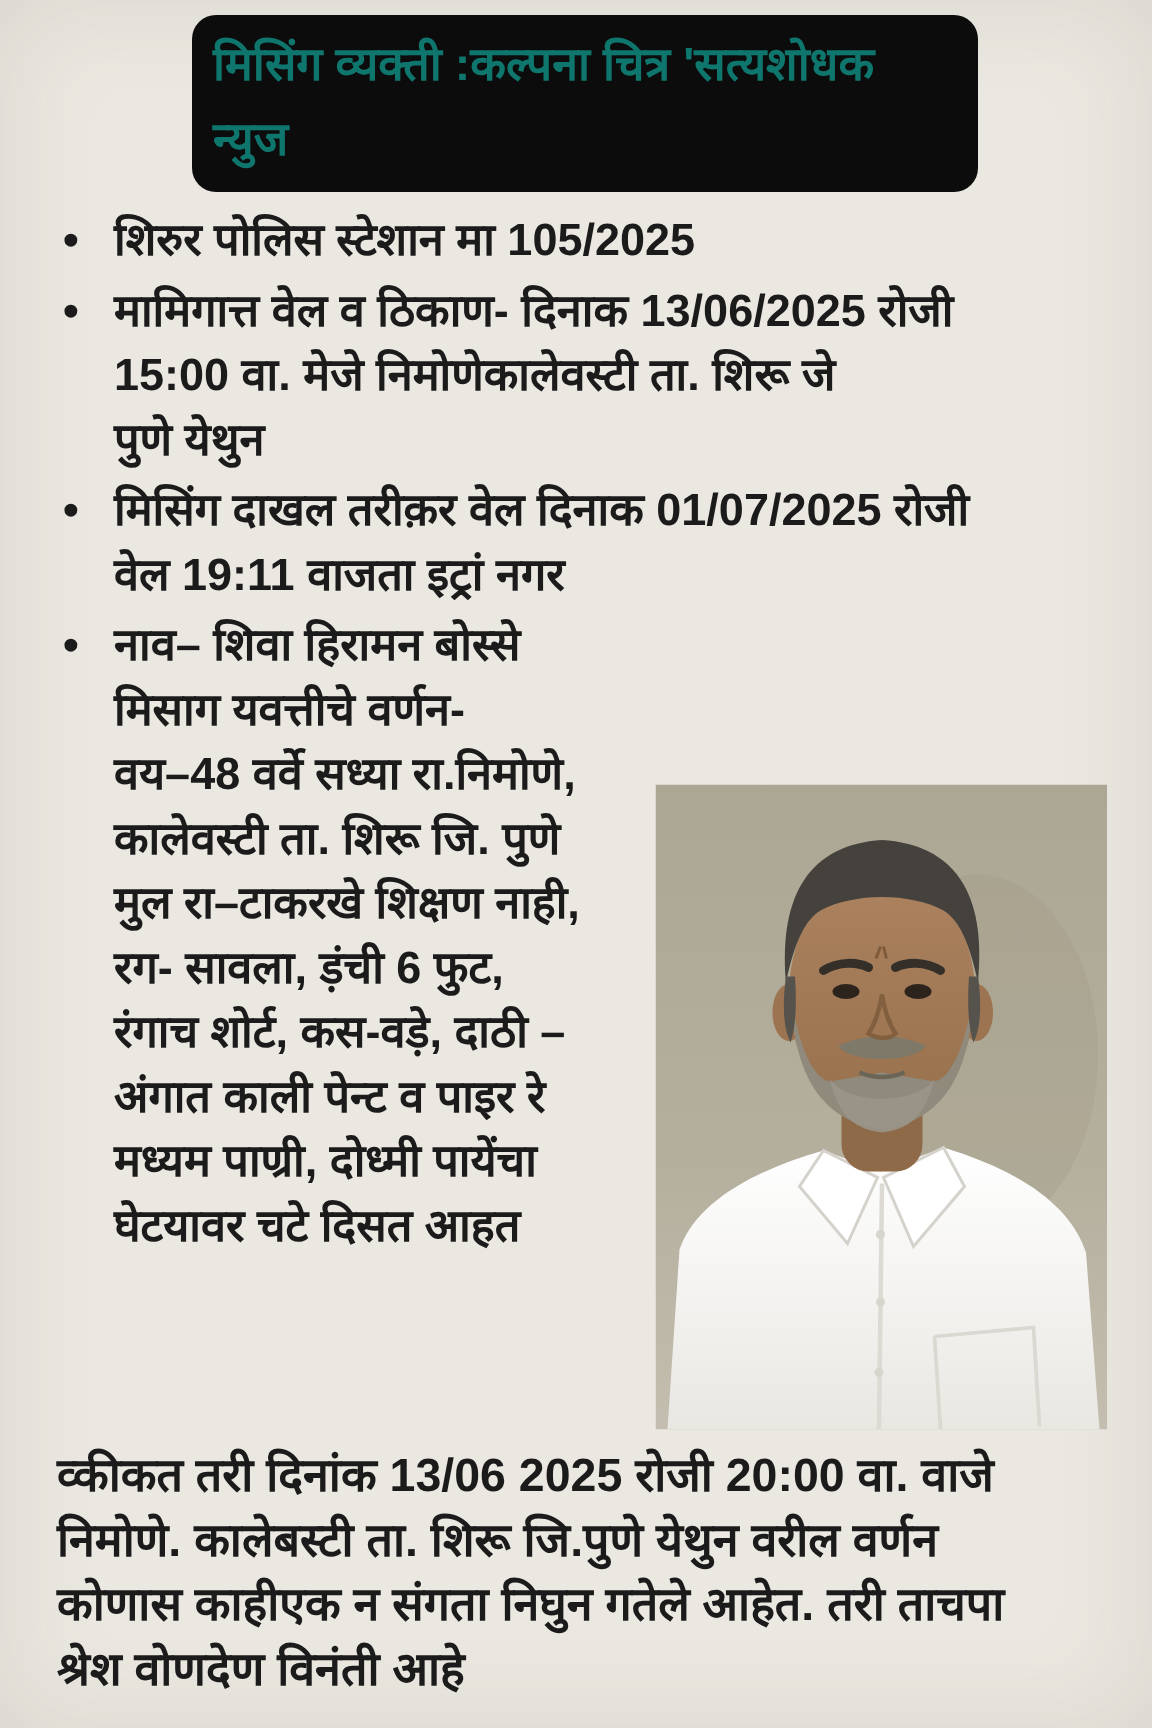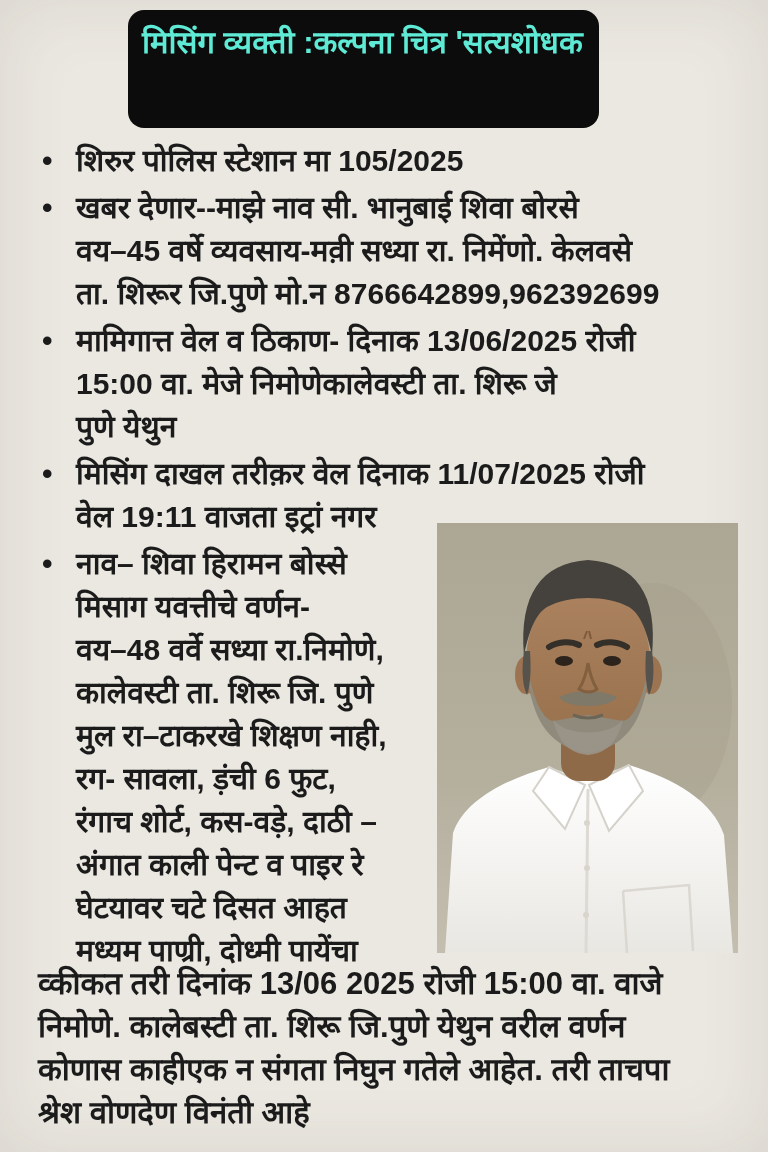--- a/index.html
+++ b/index.html
@@ -4,23 +4,23 @@
 <style>
   html,body{margin:0;padding:0;background:#e9e6df;}
   .page{
     position:relative;width:768px;height:1152px;overflow:hidden;
     background:#ebe8e1;
     box-shadow:inset 0 0 70px rgba(90,85,70,.12);
     font-family:"Liberation Sans","DejaVu Sans",sans-serif;
     color:#1b1b1b;
   }
   .header-box{
-    position:absolute;left:128px;top:10px;width:471px;height:118px;
+    position:absolute;left:128px;top:10px;width:524px;height:118px;
     background:#0c0c0c;border-radius:16px;box-sizing:border-box;
-    padding:8px 14px 0 14px;color:#5eead4;
+    padding:8px 14px 0 14px;color:#0f766e;
   }
   .hline{font-size:31px;line-height:50px;font-weight:600;white-space:nowrap;}
   .bullets{position:absolute;left:42px;top:139px;width:706px;}
   .bullet{display:flex;margin-bottom:4px;}
   .dot{flex:none;width:34px;font-size:30px;line-height:43px;font-weight:700;}
   .dot::before{content:"•";}
   .blines{flex:1;min-width:0;}
   .line{font-size:30px;line-height:43px;font-weight:700;white-space:nowrap;}
   .photo{
     position:absolute;left:437px;top:523px;width:301px;height:430px;display:block;
@@ -28,70 +28,63 @@
   .footer{position:absolute;left:38px;top:962px;width:720px;}
   .footer .line{font-size:31px;}
 </style>
 </head>
 <body>
 
 <div class="page">
 
   <div class="header-box">
     <div class="hline">मिसिंग व्यक्ती :कल्पना चित्र 'सत्यशोधक</div>
+    <div class="hline">न्युज</div>
   </div>
 
   <div class="bullets">
 
     <div class="bullet">
       <span class="dot"></span>
       <div class="blines">
         <div class="line">शिरुर पोलिस स्टेशान मा 105/2025</div>
       </div>
     </div>
 
-    <div class="bullet">
-      <span class="dot"></span>
-      <div class="blines">
-        <div class="line">खबर देणार--माझे नाव सी. भानुबाई शिवा बोरसे</div>
-        <div class="line">वय–45 वर्षे व्यवसाय-मव़ी सध्या रा. निमेंणो. केलवसे</div>
-        <div class="line">ता. शिरूर जि.पुणे  मो.न   8766642899,962392699</div>
-      </div>
-    </div>
 
     <div class="bullet">
       <span class="dot"></span>
       <div class="blines">
         <div class="line">मामिगात्त वेल व ठिकाण- दिनाक 13/06/2025 रोजी</div>
         <div class="line">15:00 वा. मेजे निमोणेकालेवस्टी ता. शिरू जे</div>
         <div class="line">पुणे येथुन</div>
       </div>
     </div>
 
     <div class="bullet">
       <span class="dot"></span>
       <div class="blines">
-        <div class="line">मिसिंग दाखल तरीक़र वेल दिनाक 11/07/2025 रोजी</div>
+        <div class="line">मिसिंग दाखल तरीक़र वेल दिनाक 01/07/2025 रोजी</div>
         <div class="line">वेल 19:11 वाजता इट्रां नगर</div>
       </div>
     </div>
 
     <div class="bullet">
       <span class="dot"></span>
       <div class="blines">
         <div class="line">नाव– शिवा हिरामन बोस्से</div>
         <div class="line">मिसाग यवत्तीचे वर्णन-</div>
         <div class="line">वय–48 वर्वे सध्या रा.निमोणे,</div>
         <div class="line">कालेवस्टी ता. शिरू जि. पुणे</div>
         <div class="line">मुल रा–टाकरखे शिक्षण नाही,</div>
         <div class="line">रग- सावला, ड़ंची 6 फुट,</div>
         <div class="line">रंगाच शोर्ट, कस-वड़े, दाठी –</div>
         <div class="line">अंगात काली पेन्ट व पाइर रे</div>
+        <div class="line">मध्यम पाण्री, दोध्मी पायेंचा</div>
         <div class="line">घेटयावर चटे दिसत आहत</div>
-        <div class="line">मध्यम पाण्री, दोध्मी पायेंचा</div>
       </div>
     </div>
 
   </div>
 
   <svg class="photo" viewBox="0 0 301 430" xmlns="http://www.w3.org/2000/svg">
     <defs>
       <linearGradient id="wall" x1="0" y1="0" x2="0" y2="1">
         <stop offset="0" stop-color="#aca694"></stop>
         <stop offset="0.6" stop-color="#b5af9e"></stop>
@@ -129,19 +122,19 @@
     <path fill="#56524c" d="M215,128 C218,150 216,164 212,172 C208,160 208,144 209,128 Z"></path>
     <path d="M112,124 C122,118 134,118 142,122" stroke="#342f28" stroke-width="6" stroke-linecap="round" fill="none"></path>
     <path d="M160,122 C168,118 180,118 190,124" stroke="#342f28" stroke-width="6" stroke-linecap="round" fill="none"></path>
     <ellipse cx="127" cy="138" rx="9" ry="5" fill="#2c241c"></ellipse>
     <ellipse cx="175" cy="138" rx="9" ry="5" fill="#2c241c"></ellipse>
     <path d="M151,140 C149,152 146,160 142,166 C148,170 156,170 160,166 C156,160 153,152 151,140" stroke="#82603f" stroke-width="3" fill="none"></path>
     <path d="M147,116 L150,108 M154,116 L152,108" stroke="#7d5b3c" stroke-width="2" fill="none"></path>
   </svg>
 
   <div class="footer">
-    <div class="line">व्कीकत तरी दिनांक 13/06 2025 रोजी 15:00 वा. वाजे</div>
+    <div class="line">व्कीकत तरी दिनांक 13/06 2025 रोजी 20:00 वा. वाजे</div>
     <div class="line">निमोणे. कालेबस्टी ता. शिरू जि.पुणे येथुन वरील वर्णन</div>
     <div class="line">कोणास काहीएक न संगता निघुन गतेले आहेत. तरी ताचपा</div>
     <div class="line">श्रेश वोणदेण विनंती आहे</div>
   </div>
 
 </div>
 
 </body></html>

